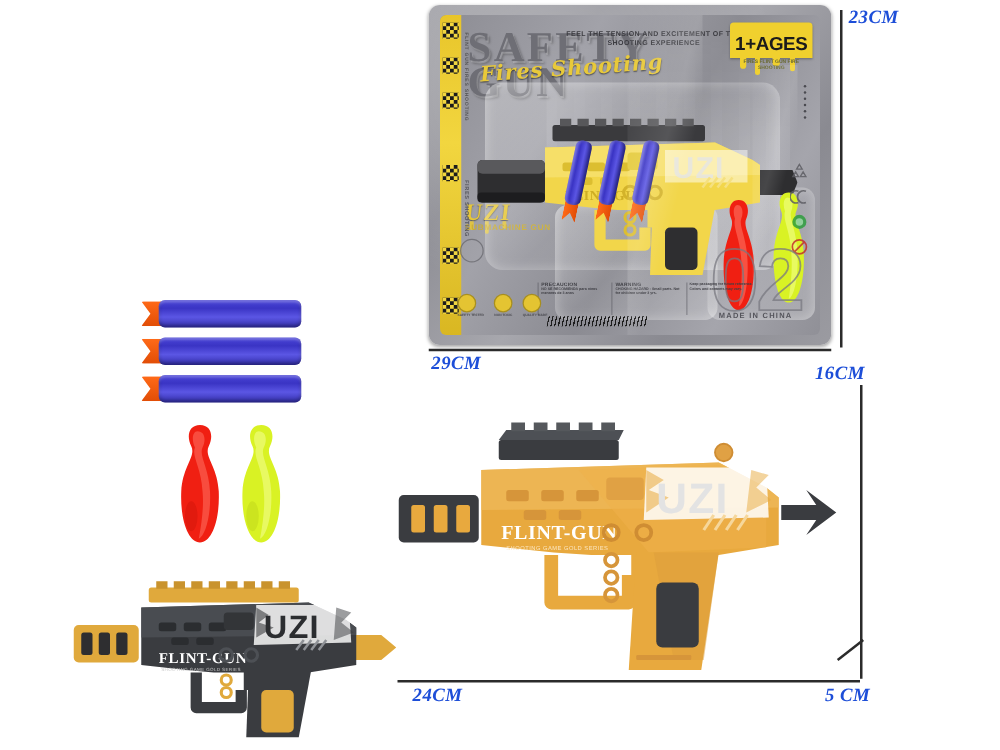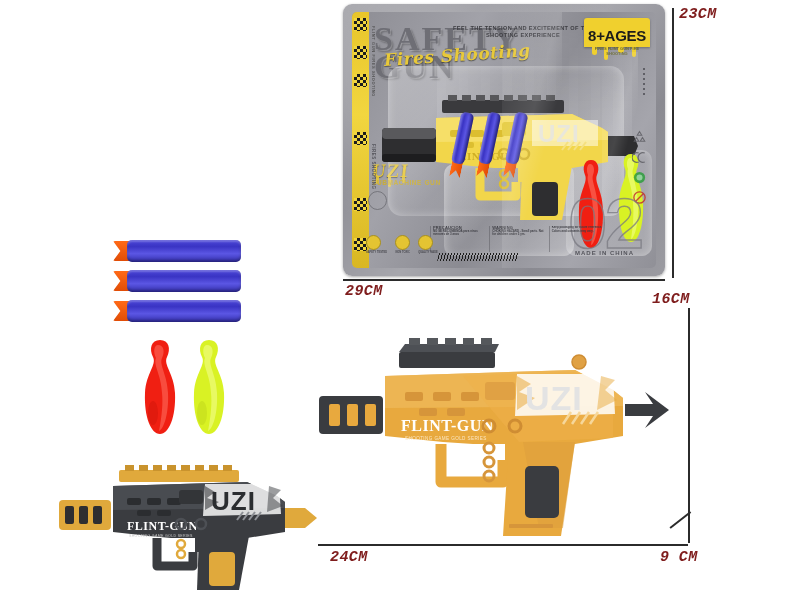--- a/index.html
+++ b/index.html
@@ -8,25 +8,25 @@
     background:#ffffff;
     font-family:"Liberation Sans",sans-serif;
     overflow:hidden;
     position:relative;
   }
   .stage{position:absolute;inset:0;}
 
   
   .dim{
     position:absolute;
-    font-family:Liberation Mono, monospace;
+    font-family:Liberation Serif, serif;
     font-style:italic;
     font-weight:700;
     font-size:15px;
-    color:#7f1d1d;
+    color:#1d4ed8;
     letter-spacing:.4px;
     white-space:nowrap;
   }
   .dimline{position:absolute;background:#2b2b2b;}
 
   
   .pack{
     position:absolute;left:343px;top:4px;width:322px;height:272px;
     border-radius:9px;
     background:
@@ -243,21 +243,21 @@
       <div class="gun-line">GUN</div>
       <div class="script">Fires Shooting</div>
       <div class="tagline">FEEL THE TENSION AND EXCITEMENT OF THE SHOOTING EXPERIENCE</div>
 
       <div class="agebadge">
         <div class="splash"></div>
         <div class="drip" style="left:8px;top:28px;width:5px;height:9px;"></div>
         <div class="drip" style="left:20px;top:28px;width:4px;height:14px;"></div>
         <div class="drip" style="left:34px;top:28px;width:6px;height:7px;"></div>
         <div class="drip" style="left:48px;top:28px;width:4px;height:11px;"></div>
-        <div class="agetxt">8+AGES</div>
+        <div class="agetxt">1+AGES</div>
         <div class="sub">FIRES FLINT GUN
 FIRE SHOOTING</div>
       </div>
       <div class="dotcol">
         <i></i>
           <i></i>
           <i></i>
           <i></i>
           <i></i>
           <i></i>
@@ -600,15 +600,15 @@
     </svg>
   </div>
 
   <div class="dimline" style="left:688px;top:308px;width:1.6px;height:235px;"></div>
   <div class="dim" style="left:652px;top:291px;">16CM</div>
 
   <div class="dimline" style="left:318px;top:544px;width:370px;height:1.6px;"></div>
   <div class="dim" style="left:330px;top:549px;text-align:right;">24CM</div>
 
   <div class="dimline" style="left:670px;top:527px;width:26px;height:1.6px;transform:rotate(-38deg);transform-origin:left center;"></div>
-  <div class="dim" style="left:660px;top:549px;">9  CM</div>
+  <div class="dim" style="left:660px;top:549px;">5  CM</div>
 
 </div>
 
 </body></html>

